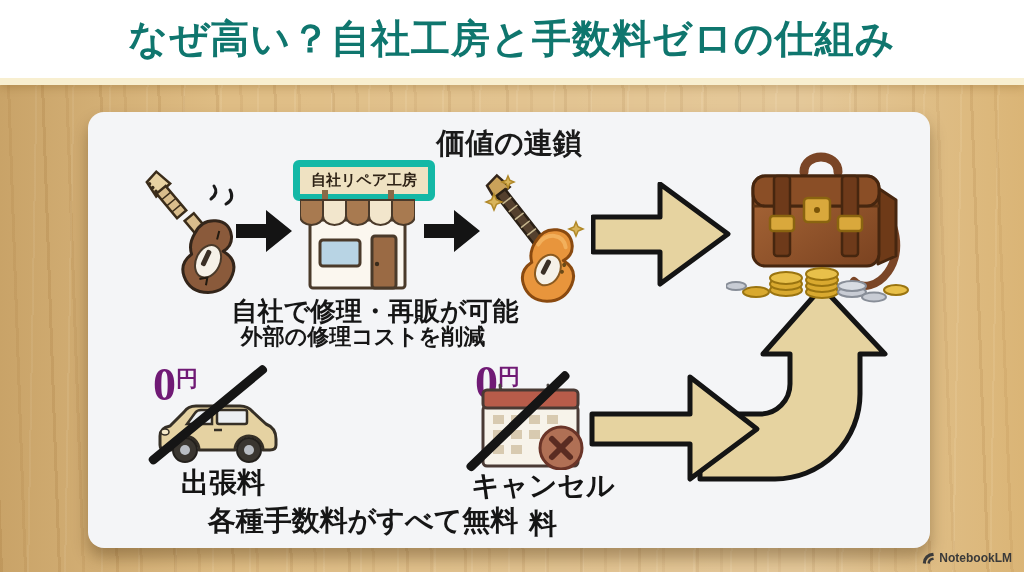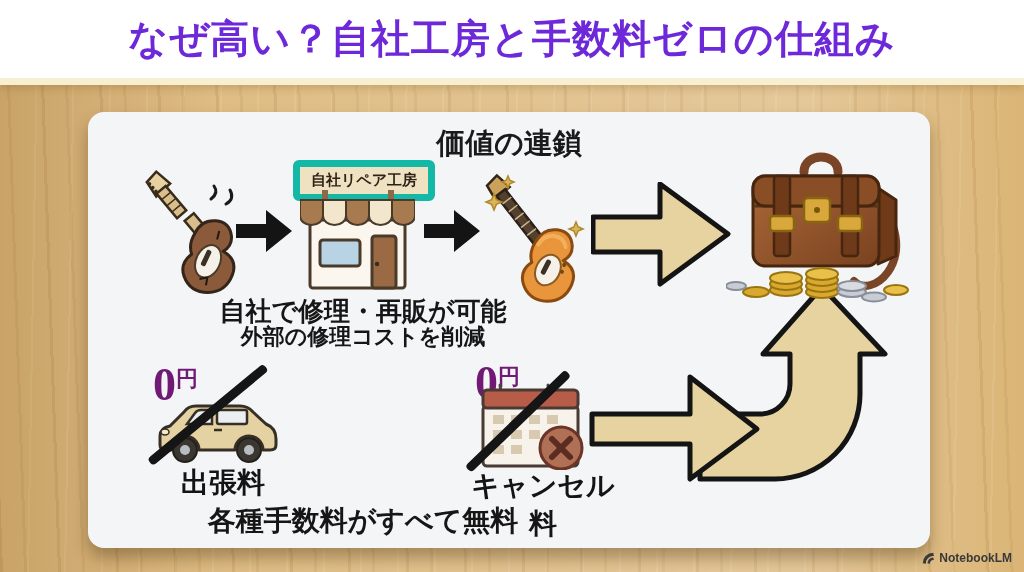--- a/index.html
+++ b/index.html
@@ -7,29 +7,29 @@
   .stage{position:relative;width:1024px;height:572px;
     background-color:#ddb97d;
     background-image:
       linear-gradient(90deg, rgba(120,75,20,0.20), rgba(255,255,255,0.06) 22%, rgba(255,255,255,0.16) 55%, rgba(255,255,255,0.22) 78%, rgba(200,150,70,0.12)),
       repeating-linear-gradient(88deg, rgba(150,100,40,0.16) 0 3px, rgba(0,0,0,0) 3px 24px, rgba(160,110,50,0.12) 24px 27px, rgba(0,0,0,0) 27px 58px),
       repeating-linear-gradient(91deg, rgba(255,240,210,0.12) 0 2px, rgba(0,0,0,0) 2px 37px);
   }
   .banner{position:absolute;left:0;top:0;width:1024px;height:78px;background:#ffffff;
     border-bottom:7px solid #f8efd0;display:flex;align-items:center;justify-content:center;
     box-shadow:0 3px 8px rgba(120,80,20,0.25);}
-  .banner h1{margin:0;font-size:39px;font-weight:700;color:#6d28d9;letter-spacing:1px;}
+  .banner h1{margin:0;font-size:39px;font-weight:700;color:#0f766e;letter-spacing:1px;}
   .card{position:absolute;left:88px;top:104px;width:842px;height:436px;background:#f4f5f7;
     border-radius:16px;box-shadow:0 10px 16px rgba(70,45,10,0.38);margin-top:8px;}
   .abs{position:absolute;}
   .heading{left:0;top:12px;width:842px;text-align:center;font-size:29px;font-weight:700;color:#1a1a1a;}
   .sign{left:205px;top:48px;width:128px;height:27px;background:#efe2c2;border:7px solid #14b8a6;
     border-radius:6px;display:flex;align-items:center;justify-content:center;
     font-family:"Liberation Sans","DejaVu Sans",sans-serif;font-weight:700;font-size:15px;color:#2e2216;}
-  .cap1{left:25px;top:182px;width:500px;text-align:center;font-size:26px;font-weight:700;color:#161616;}
+  .cap1{left:37px;top:182px;width:500px;text-align:center;font-size:26px;font-weight:700;color:#161616;}
   .cap2{left:25px;top:210px;width:500px;text-align:center;font-size:22px;font-weight:700;color:#161616;}
   .footer-cap{left:25px;top:390px;width:500px;text-align:center;font-size:28px;font-weight:700;color:#161616;}
   .fee{position:absolute;width:160px;height:145px;}
   .fee-label{position:absolute;left:0;width:100%;text-align:center;font-size:28px;font-weight:700;color:#141414;}
   .zero-price{position:absolute;color:#701a75;font-weight:700;}
   .zero-price .zero{font-size:46px;line-height:40px;}
   .zero-price .yen{font-size:22px;vertical-align:14px;}
   .slash{position:absolute;height:9px;background:#151515;border-radius:4px;transform-origin:left center;}
   .watermark{position:absolute;right:12px;bottom:7px;display:flex;align-items:center;gap:4px;
     font-family:"Liberation Sans","DejaVu Sans",sans-serif;font-size:12px;font-weight:700;color:#3a3a3a;}

